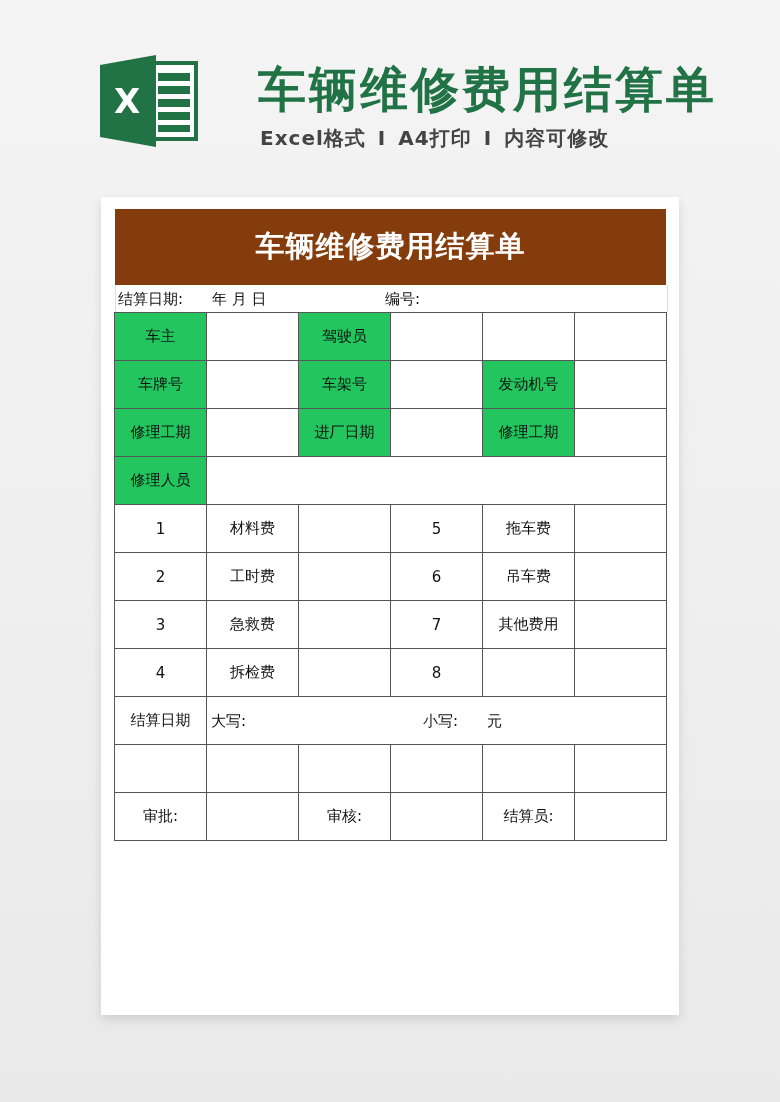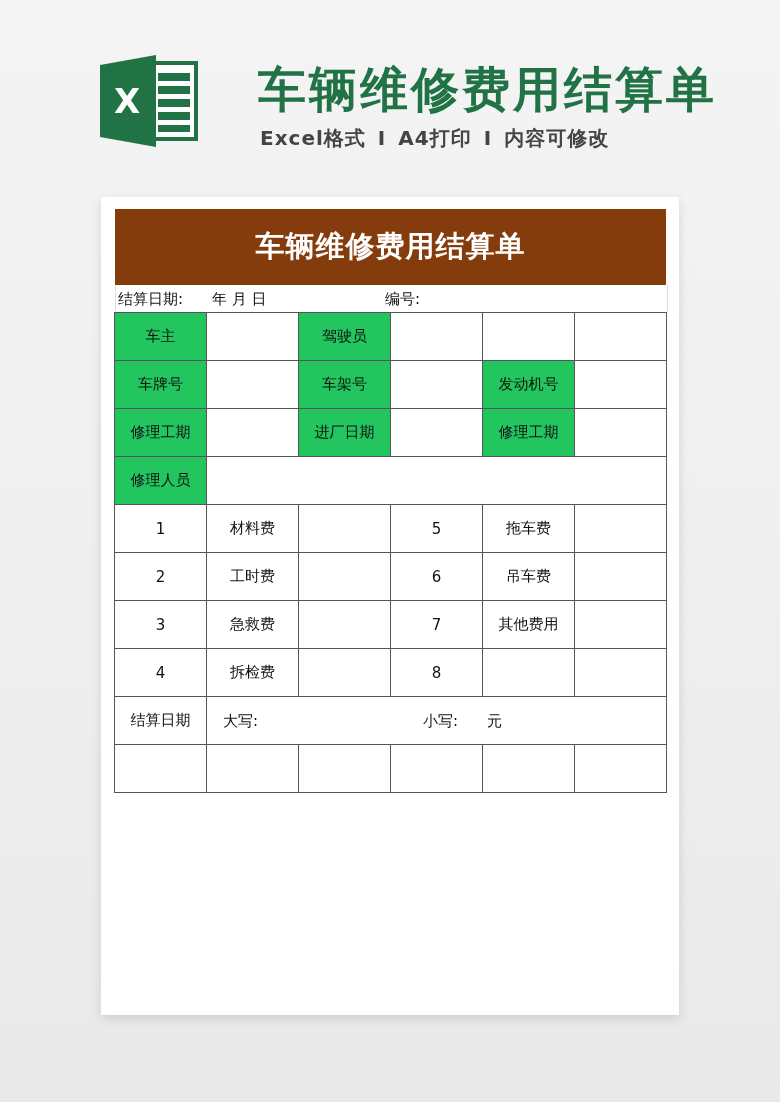--- a/index.html
+++ b/index.html
@@ -157,29 +157,37 @@
       <td>拆检费</td>
       <td></td>
       <td>8</td>
       <td></td>
       <td></td>
     </tr>
     <tr>
       <td>结算日期</td>
       <td colspan="5" class="left">
         <div class="inline-row">
-          <span style="left:16px">大写:</span>
+          <span style="left:4px">大写:</span>
           <span style="left:216px">小写:</span>
           <span style="left:280px">元</span>
         </div>
       </td>
     </tr>
     <tr>
       <td></td>
       <td></td>
       <td></td>
       <td></td>
       <td></td>
       <td></td>
     </tr>
+    <tr>
+      <td>审批:</td>
+      <td></td>
+      <td>审核:</td>
+      <td></td>
+      <td>结算员:</td>
+      <td></td>
+    </tr>
   </tbody>
     </table>
 </div>
 
 </body></html>

